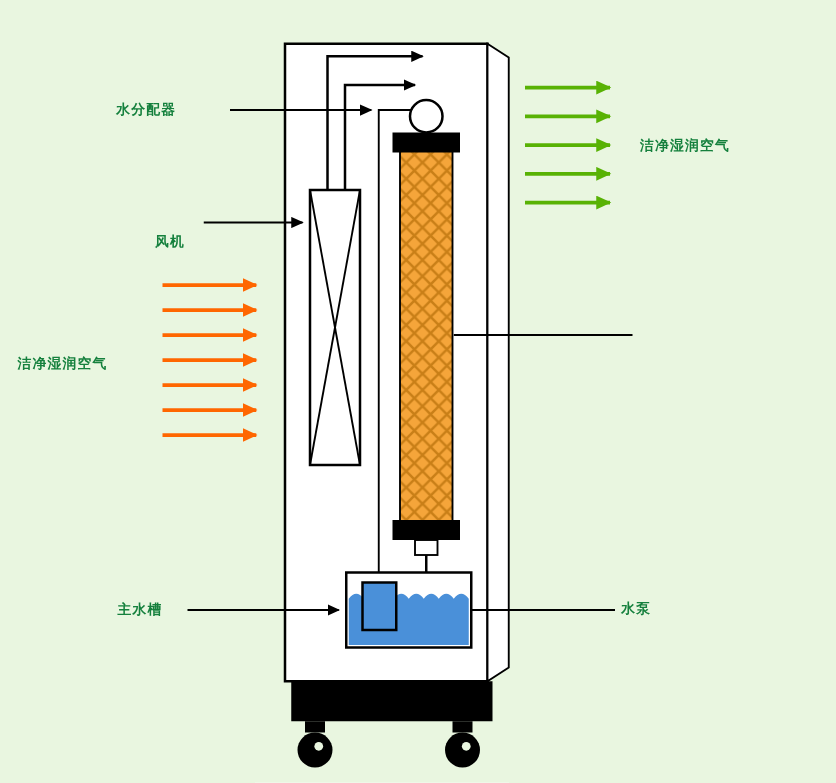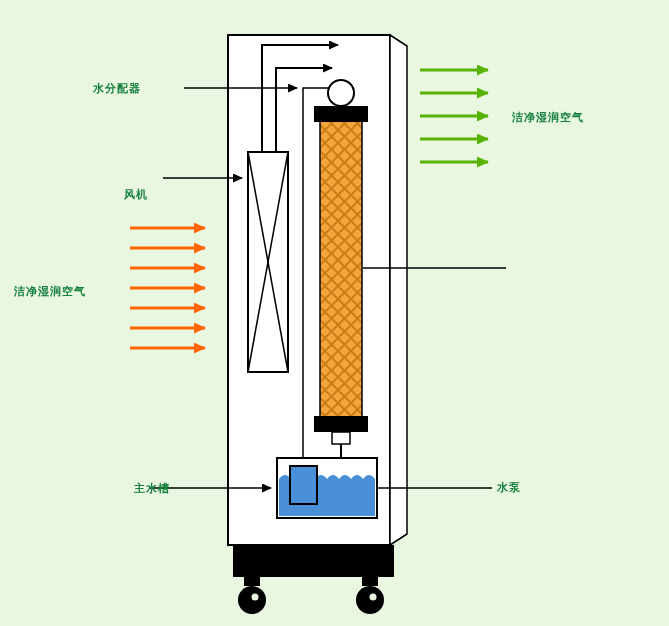--- a/index.html
+++ b/index.html
@@ -19,21 +19,21 @@
     color: #15803d;
     letter-spacing: 1px;
     white-space: nowrap;
     line-height: 20px;
   }
   .lbl-water-distributor { left: 93px;  top: 78px;  }
   .lbl-fan               { left: 124px; top: 184px; }
   .lbl-dry-air           { left: 14px;  top: 281px; }
   .lbl-clean-air         { left: 512px; top: 107px; }
   .lbl-membrane          { left: 510px; top: 258px; }
-  .lbl-tank              { left: 94px;  top: 478px; margin-left: 40px; }
+  .lbl-tank              { left: 94px;  top: 478px; }
   .lbl-pump              { left: 497px; top: 478px; font-family: Liberation Mono, monospace; }
 </style>
 </head>
 <body>
 
 <div class="stage">
 
   <svg width="669" height="626" viewBox="0 0 669 626">
     <defs>
       <marker id="ah-black" markerWidth="11" markerHeight="9" refX="9" refY="4.5" orient="auto" markerUnits="userSpaceOnUse">

